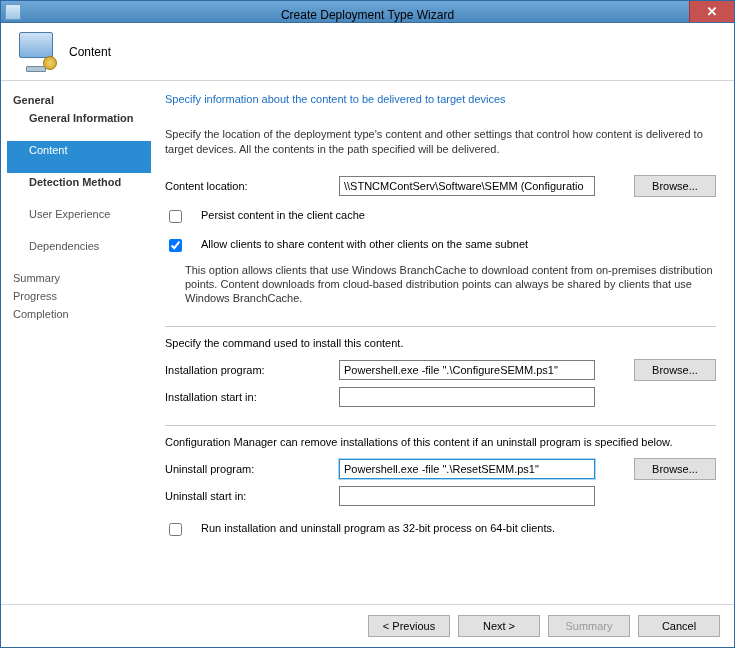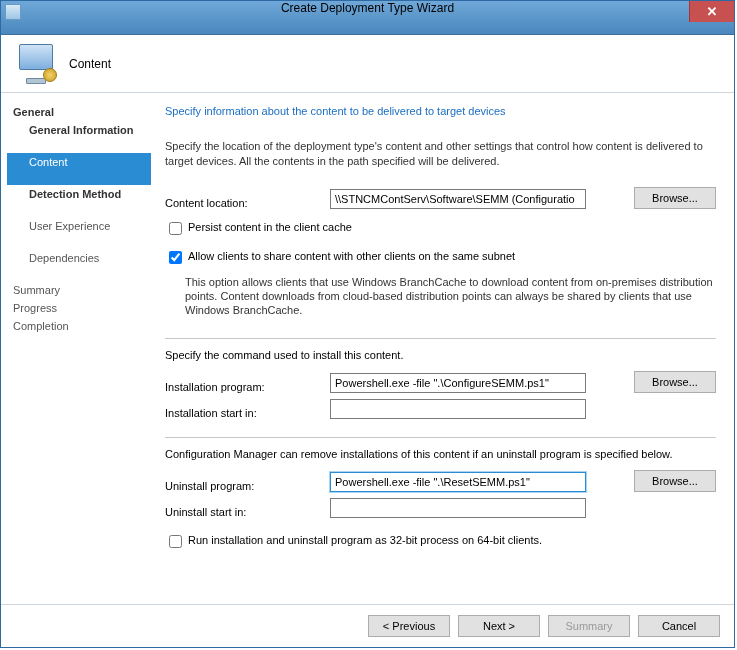--- a/index.html
+++ b/index.html
@@ -13,24 +13,24 @@
   .window {
     width: 735px;
     height: 648px;
     border: 1px solid #2d6aa3;
     background: #fff;
     position: relative;
     display: flex;
     flex-direction: column;
   }
   .titlebar {
-    height: 34px;
+    height: 22px;
     background: linear-gradient(#6fa8d8, #4a87bd);
     display: flex;
-    align-items: flex-start;
+    align-items: flex-end;
     justify-content: center;
     position: relative;
     color: #000;
     font-size: 12px;
     border-bottom: 1px solid #3d6e99;
   }
   .titlebar .title { color:#000; }
   .titlebar .sysicon {
     position: absolute; left: 4px; top: 3px; width: 16px; height:16px;
     background: linear-gradient(#d7e9f7,#9dc6e6);
@@ -82,35 +82,35 @@
   }
   .main {
     flex:1; padding: 8px 18px 10px 14px; overflow:hidden;
     display:flex; flex-direction:column;
   }
   .main h1 {
     color:#1b6ec2; font-weight:normal; font-size:11px;
     margin: 4px 0 22px 0;
   }
   .intro { color:#333; margin-bottom:18px; line-height:1.35; }
-  .row { display:flex; align-items:flex-end; margin-bottom:6px; gap:5px;}
+  .row { display:flex; align-items:center; margin-bottom:6px; gap:14px;}
   .lbl { width:160px; }
   input[type=text].field {
     height:20px; border:1px solid #7a7a7a; padding:0 4px;
     font-family:inherit; font-size:11px; background:#fff;
   }
   .field-mid { width:256px; }
   .btn {
     height:22px; min-width:82px;
     background:#e1e1e1; border:1px solid #acacac;
     font-family:inherit; font-size:11px;
     padding: 0 4px;
   }
   .btn:disabled { color:#9a9a9a; }
-  .chk { display:flex; align-items:flex-start; gap:3px; margin:6px 0; }
+  .chk { display:flex; align-items:flex-start; gap:16px; margin:6px 0; }
   .chk input { margin-top:1px; }
   .note { color:#333; margin:2px 0 8px 20px; line-height:1.3; }
   .hr { border:none; border-top:1px solid #c8c8c8; margin:12px 0 10px; }
   .subhead { margin-bottom:10px; }
   .bottom {
     border-top:1px solid #cfd6dc;
     padding:10px 14px;
     display:flex; justify-content:flex-end; gap:8px;
     background:#fff;
   }

